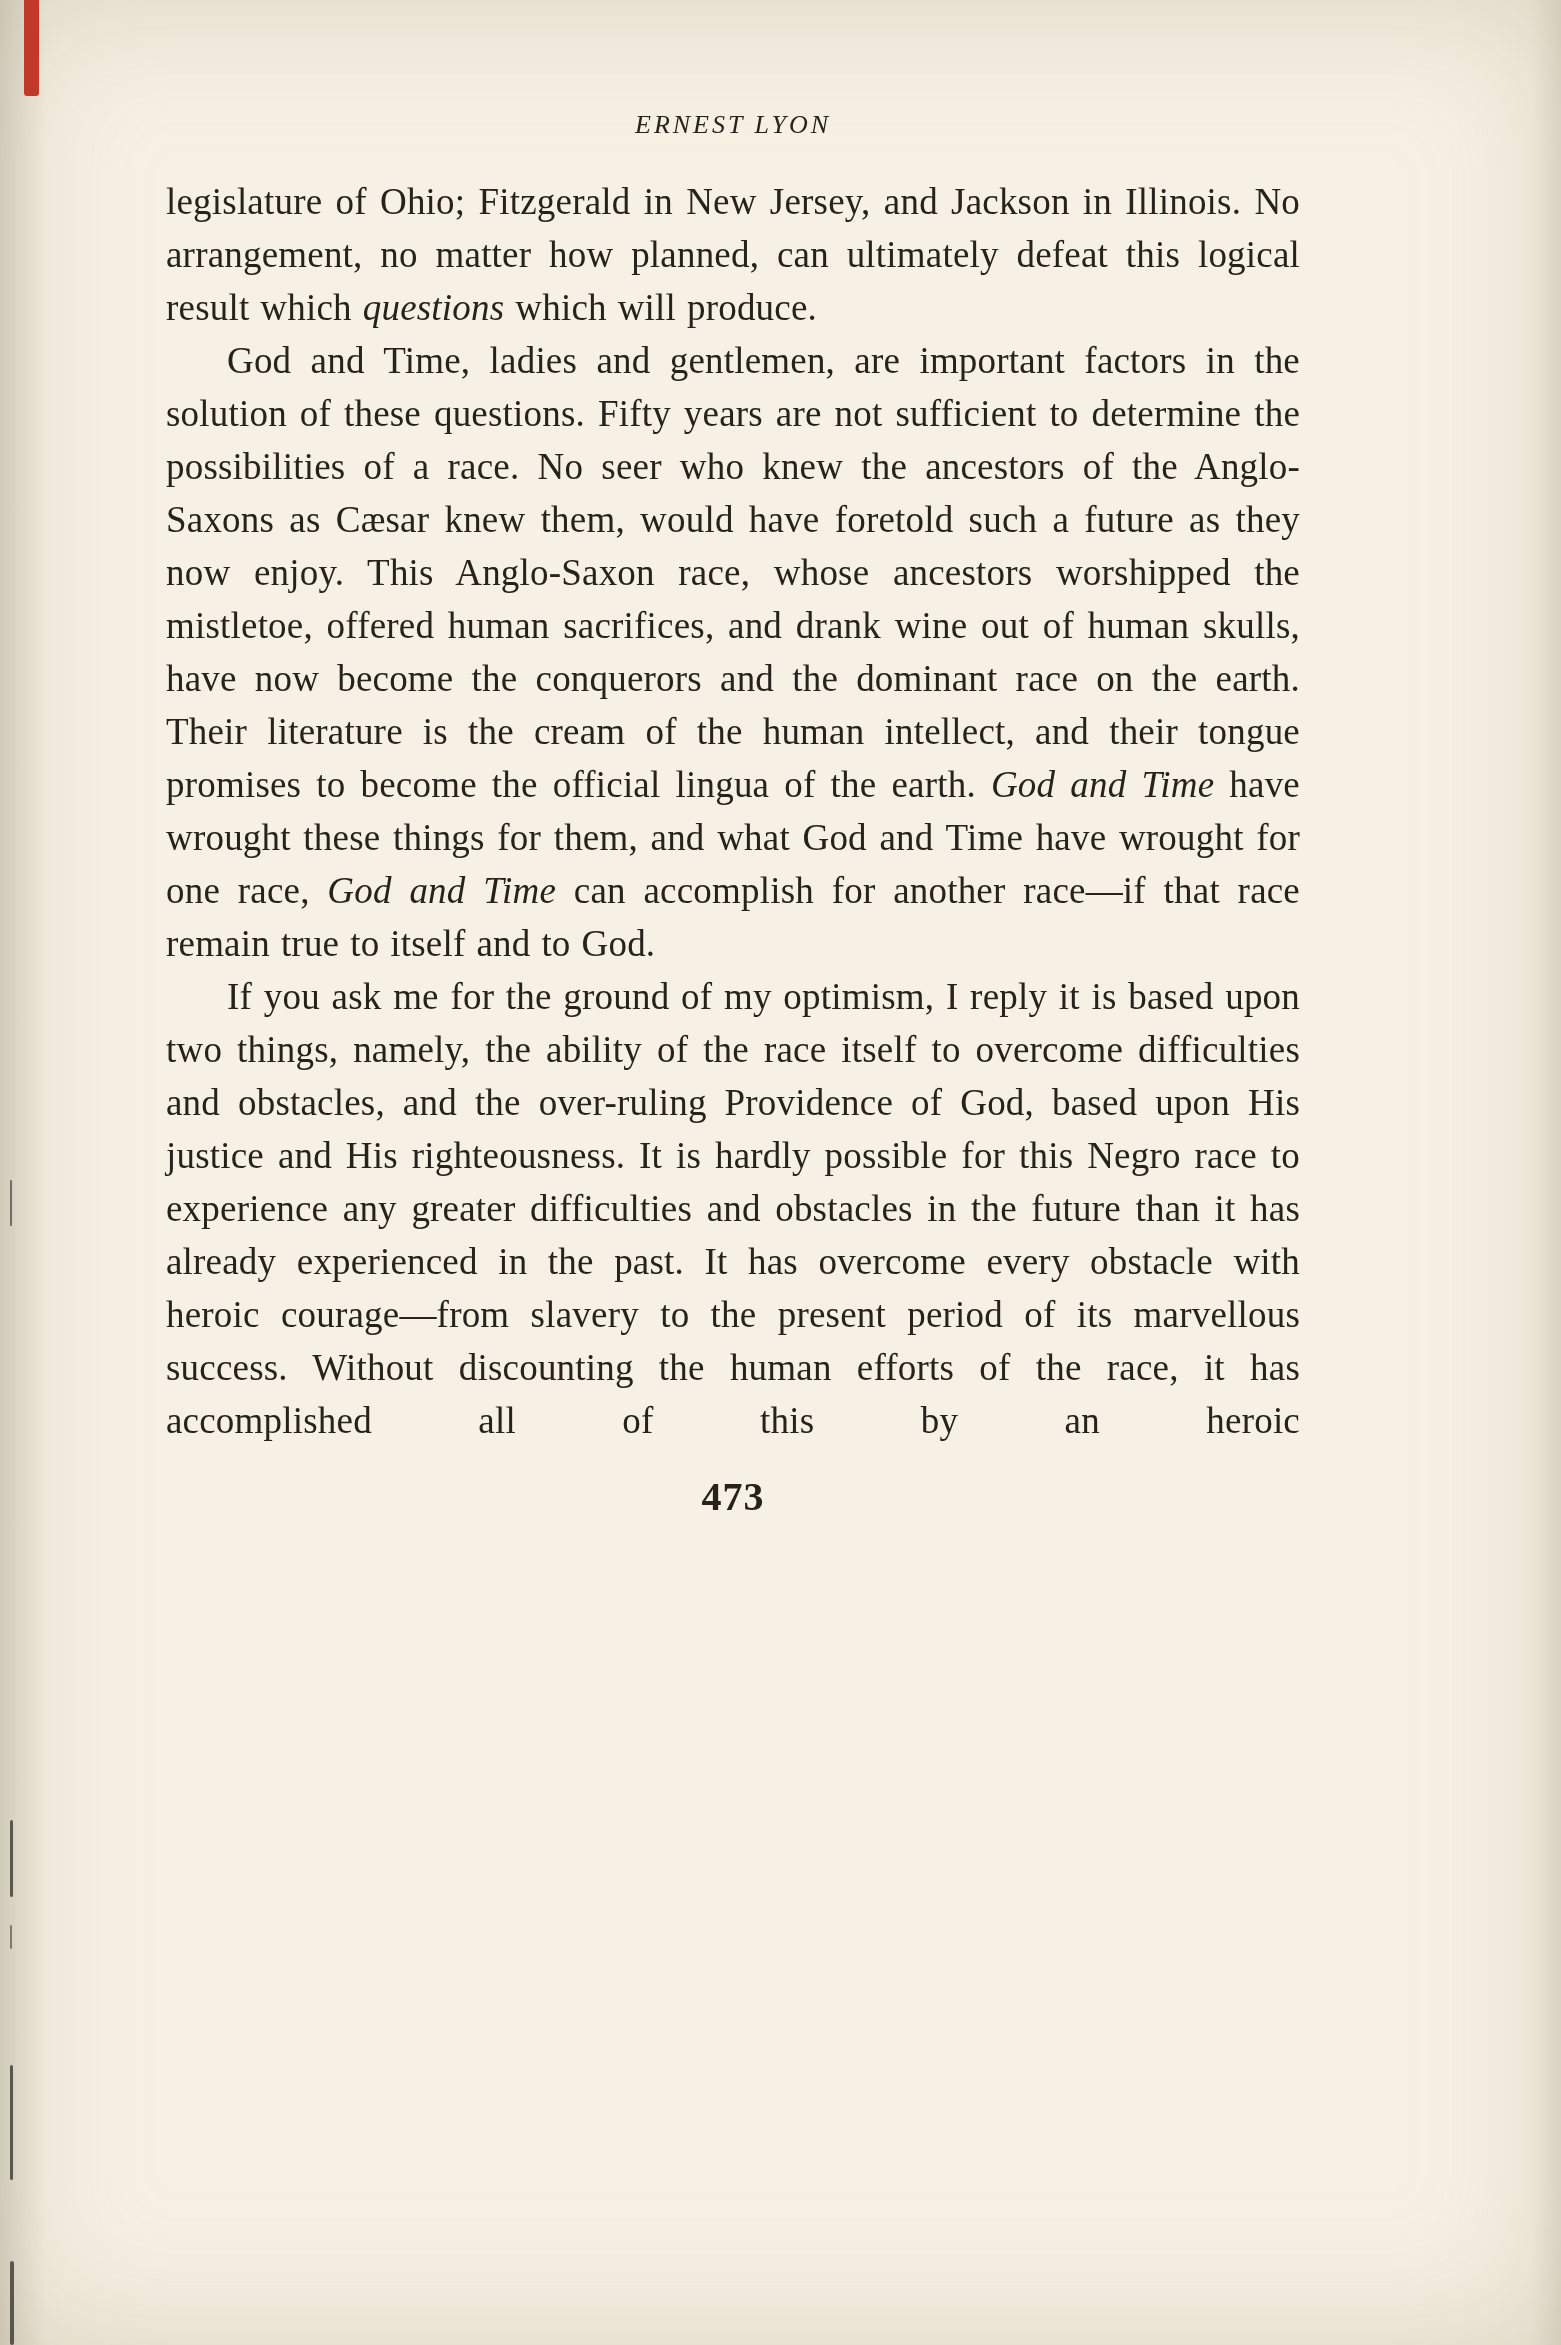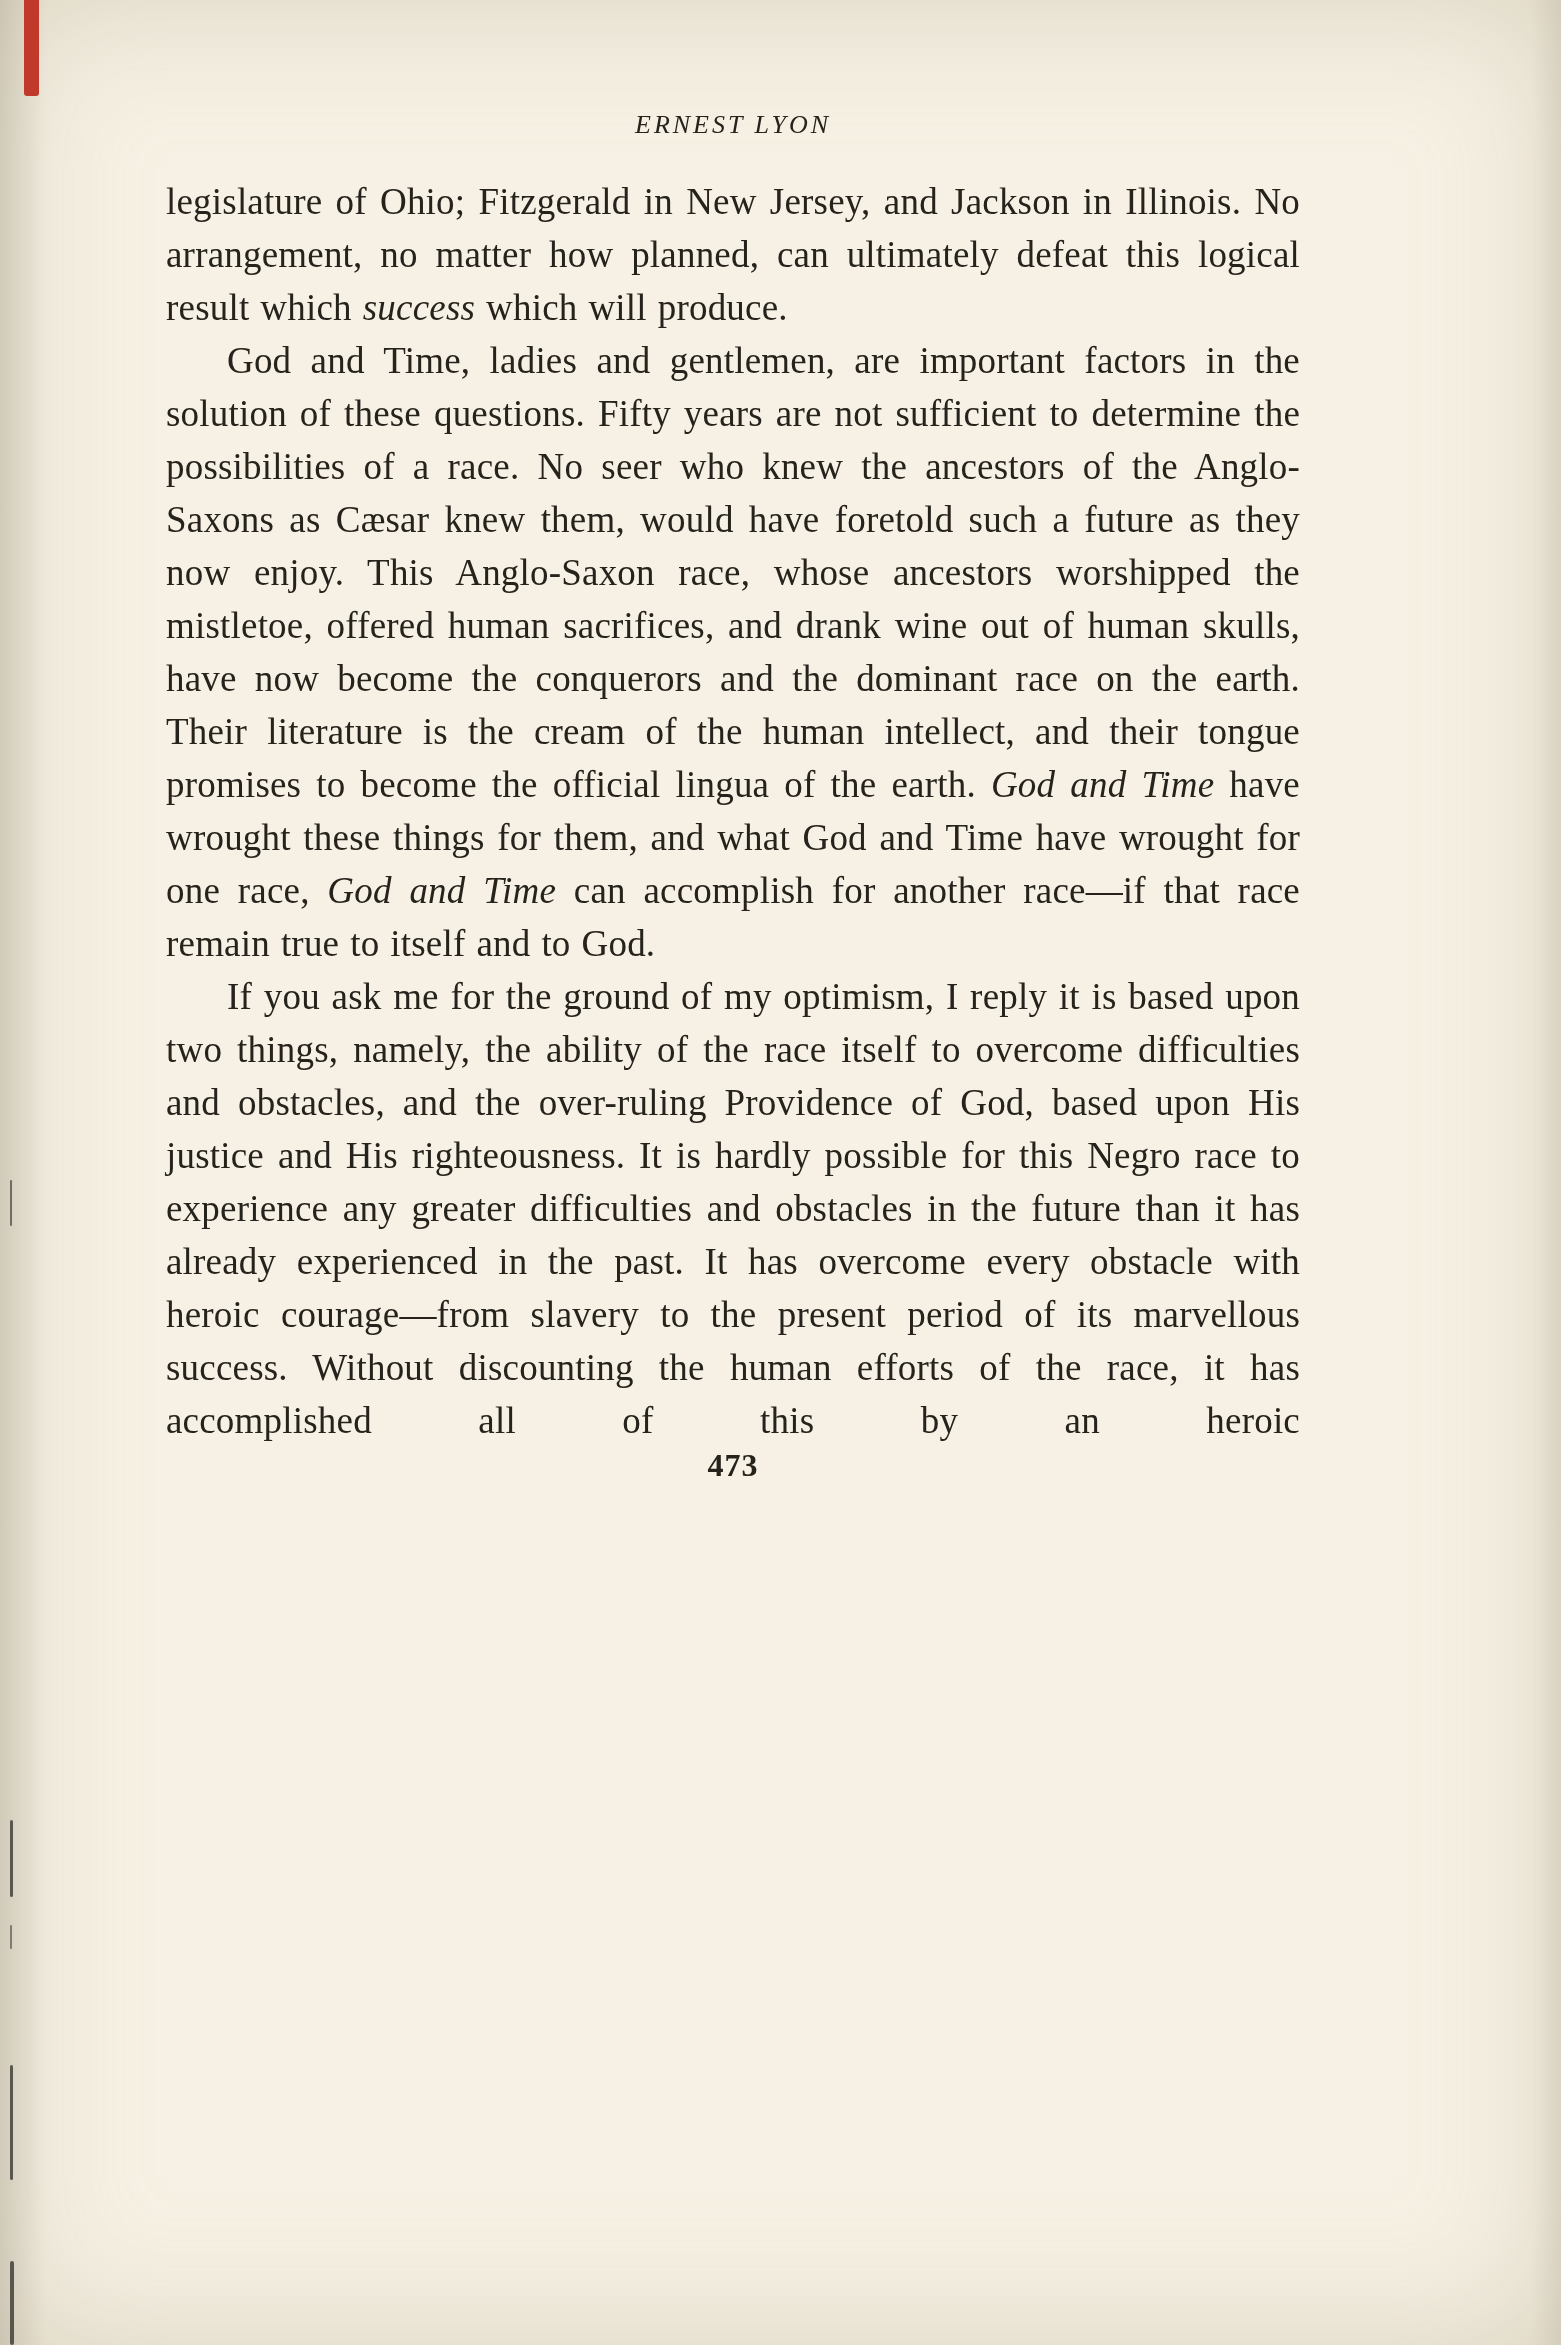--- a/index.html
+++ b/index.html
@@ -75,22 +75,23 @@
     padding:0;
   }
   .body-text p.indent{
     text-indent:61px;
   }
   
   .body-text p:last-child{
     text-align-last:justify;
   }
   .pagenum{
+    margin-top:26px;
     text-align:center;
-    font-size:32px;
+    font-size:40px;
     font-weight:bold;
     letter-spacing:1px;
   }
 </style>
 </head>
 <body>
 
 <div class="page">
 
   <div class="red-mark"></div>
@@ -98,21 +99,21 @@
   <div class="edge-mark m1"></div>
   <div class="edge-mark m2"></div>
   <div class="edge-mark m3"></div>
   <div class="edge-mark m4"></div>
   <div class="edge-mark m5"></div>
 
   <div class="content">
     <div class="header">ERNEST LYON</div>
 
     <div class="body-text">
-        <p><span>legislature of Ohio; Fitzgerald in New Jersey, and Jackson in Illinois. No arrangement, no matter how planned, can ultimately defeat this logical result which </span><em>success</em><span> which will produce.</span></p>
+        <p><span>legislature of Ohio; Fitzgerald in New Jersey, and Jackson in Illinois. No arrangement, no matter how planned, can ultimately defeat this logical result which </span><em>questions</em><span> which will produce.</span></p>
         <p class="indent"><span>God and Time, ladies and gentlemen, are important factors in the solution of these questions. Fifty years are not sufficient to determine the possibilities of a race. No seer who knew the ancestors of the Anglo-Saxons as Cæsar knew them, would have foretold such a future as they now enjoy. This Anglo-Saxon race, whose ancestors worshipped the mistletoe, offered human sacrifices, and drank wine out of human skulls, have now become the conquerors and the dominant race on the earth. Their literature is the cream of the human intellect, and their tongue promises to become the official lingua of the earth. </span><em>God and Time</em><span> have wrought these things for them, and what God and Time have wrought for one race, </span><em>God and Time</em><span> can accomplish for another race—if that race remain true to itself and to God.</span></p>
         <p class="indent"><span>If you ask me for the ground of my optimism, I reply it is based upon two things, namely, the ability of the race itself to overcome difficulties and obstacles, and the over-ruling Providence of God, based upon His justice and His righteousness. It is hardly possible for this Negro race to experience any greater difficulties and obstacles in the future than it has already experienced in the past. It has overcome every obstacle with heroic courage—from slavery to the present period of its marvellous success. Without discounting the human efforts of the race, it has accomplished all of this by an heroic</span></p>
       </div>
 
     <div class="pagenum">473</div>
   </div>
 
 </div>
 
 

